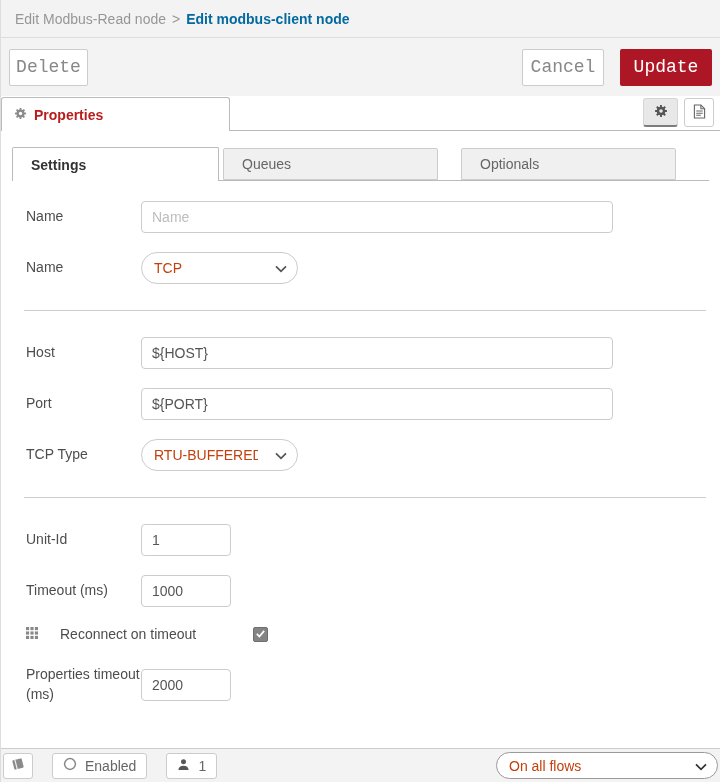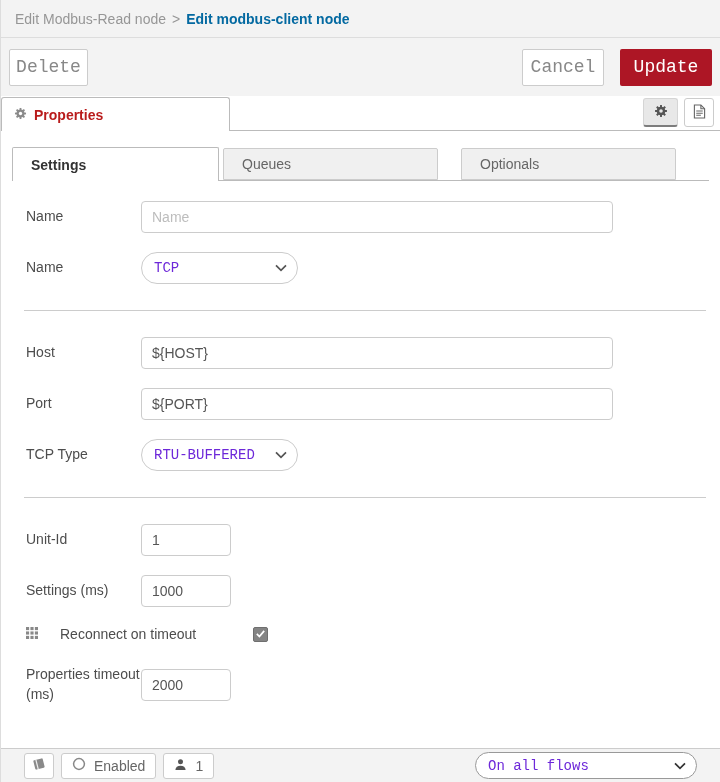--- a/index.html
+++ b/index.html
@@ -40,35 +40,35 @@
   .subtab.active + .subtab { margin-left:4px;text-align:center; }
 
   
   .form { padding:20px 14px 0 25px; }
   .row { display:flex; align-items:center; margin-bottom:19px; }
   .row label { width:115px; flex:0 0 115px; color:#4d4d4d; line-height:1.4; }
   .ti { height:32px; border:1px solid #ccc; border-radius:4px; padding:0 10px; font-size:14px; color:#555; font-family:inherit; background:#fff; outline:none; }
   .ti::placeholder { color:#bdbdbd; }
   .ti-wide { width:472px; }
   .ti-small { width:90px; }
-  .sel { height:32px; border:1px solid #ccc; border-radius:16px; background:#fff; display:flex; align-items:center; padding:0 10px 0 12px; cursor:pointer; color:#6d28d9;font-family:Liberation Mono, monospace; }
+  .sel { height:32px; border:1px solid #ccc; border-radius:16px; background:#fff; display:flex; align-items:center; padding:0 10px 0 12px; cursor:pointer; color:#c2410c; }
   .sel-type { width:157px; }
   .sel .sel-text { flex:1; white-space:nowrap; overflow:hidden; }
   .sel-type .sel-text { max-width:104px; }
   .sel .chev { margin-left:auto; flex:0 0 auto; }
   .divider { border:none; border-top:1px solid #ccc; margin:26px 0 26px -2px; }
 
   .chk-row { display:flex; align-items:center; margin-bottom:23px; }
   .chk-label-group { width:227px; flex:0 0 227px; display:flex; align-items:center; gap:22px; color:#4d4d4d; }
   .checkbox { width:15px; height:15px; background:#848484; border:1px solid #6f6f6f; border-radius:2px; display:flex; align-items:center; justify-content:center; cursor:pointer; }
   .checkbox .check { display:none; }
   .checkbox.checked .check { display:block; }
 
   
-  .footer { height:34px; flex:0 0 auto; background:#f3f3f3; border-top:1px solid #ccc; display:flex; align-items:center; padding:0 23px; gap:7px; }
+  .footer { height:34px; flex:0 0 auto; background:#f3f3f3; border-top:1px solid #ccc; display:flex; align-items:center; padding:0 2px; gap:19px; }
   .fbtn { height:26px; background:#fff; border:1px solid #ccc; border-radius:3px; display:flex; align-items:center; gap:8px; padding:0 10px; color:#666; cursor:pointer; font-family:inherit; font-size:14px; }
   .fbtn-book { width:30px; justify-content:center; padding:0; }
   .footer-right { margin-left:auto; }
   .sel-scope { width:222px; height:27px; border:1px solid #999; }
 </style>
 </head>
 <body>
 
 <div class="page">
 
@@ -181,21 +181,21 @@
       </div>
 
       <hr class="divider">
 
       <div class="row">
         <label>Unit-Id</label>
         <input class="ti ti-small" type="text" value="1" style="">
       </div>
 
       <div class="row">
-        <label>Settings (ms)</label>
+        <label>Timeout (ms)</label>
         <input class="ti ti-small" type="text" value="1000" style="">
       </div>
 
       <div class="chk-row">
         <span class="chk-label-group">
           <span>
             <svg viewBox="0 0 13 13" width="12" height="12" fill="#888">
               <rect x="0" y="0" width="3.4" height="3.4"></rect>
                 <rect x="4.8" y="0" width="3.4" height="3.4"></rect>
                 <rect x="9.6" y="0" width="3.4" height="3.4"></rect>

